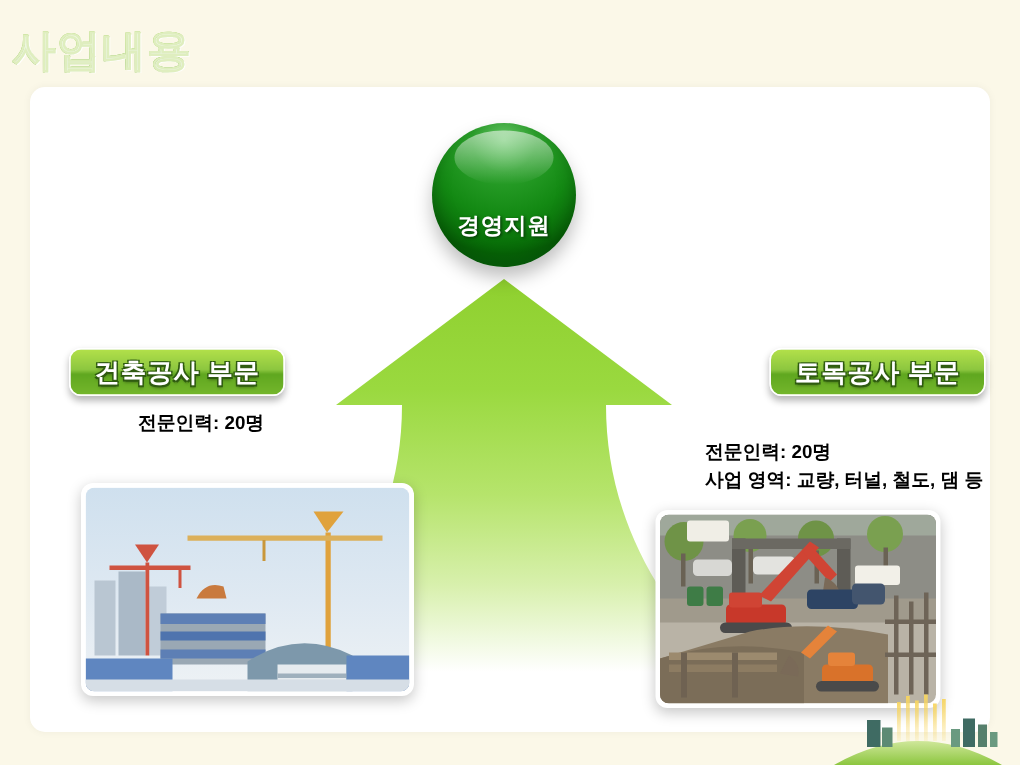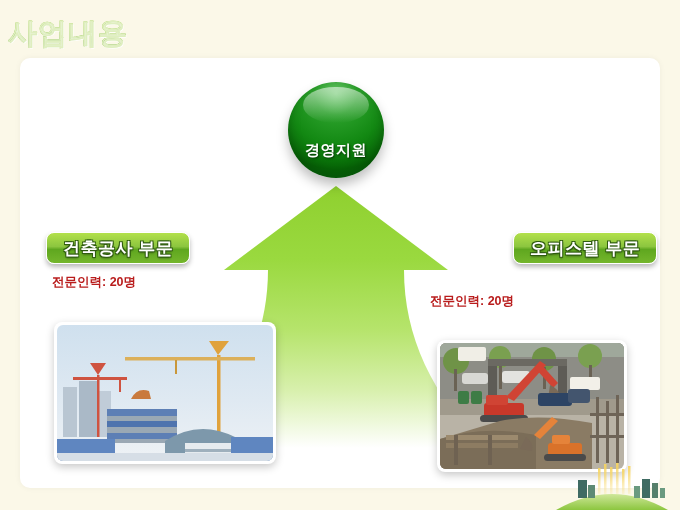--- a/index.html
+++ b/index.html
@@ -121,24 +121,25 @@
        0 2px 2px rgba(0,0,0,0.35);
   }
   .badge-left  { left: 46px;  top: 232px; }
   .badge-right { left: 513px; top: 232px; }
 
   
   .desc {
     position: absolute;
     font-size: 12.5px;
     font-weight: bold;
-    color: #b91c1c;
+    color: #000000;
     line-height: 1.5;
     white-space: nowrap;
     z-index: 6;
+    margin-left: 40px;
   }
   .desc-left  { left: 52px;  top: 273px; }
   .desc-right { left: 430px; top: 292px; }
 
   
   .photo {
     position: absolute;
     border-radius: 8px;
     background: #ffffff;
     padding: 3px;
@@ -245,25 +246,26 @@
       <rect x="128" y="118" width="46" height="18" fill="#e6ebef"></rect>
       <rect x="128" y="124" width="46" height="3" fill="#9fb0bd"></rect>
       <rect x="0" y="114" width="58" height="22" fill="#5f86c0"></rect>
       <rect x="174" y="112" width="42" height="24" fill="#5f86c0"></rect>
       <rect x="0" y="128" width="216" height="8" fill="#d6dee6"></rect>
     </svg>
   </div>
 </div>
 
 <div class="badge badge-right">
-  <span class="badge-label">오피스텔 부문</span>
+  <span class="badge-label">토목공사 부문</span>
 </div>
 
 <div class="desc desc-right">
   <div>전문인력: 20명</div>
+  <div>사업 영역: 교량, 터널, 철도, 댐 등</div>
 </div>
 
 <div class="photo photo-right">
   <div class="photo-inner">
     <svg viewBox="0 0 184 126" preserveAspectRatio="xMidYMid slice" aria-hidden="true">
       <rect width="184" height="126" fill="#b9b3a6"></rect>
 
       <rect x="0" y="0" width="184" height="58" fill="#8d8d86"></rect>
       <rect x="0" y="0" width="184" height="14" fill="#9fa89b"></rect>
 

